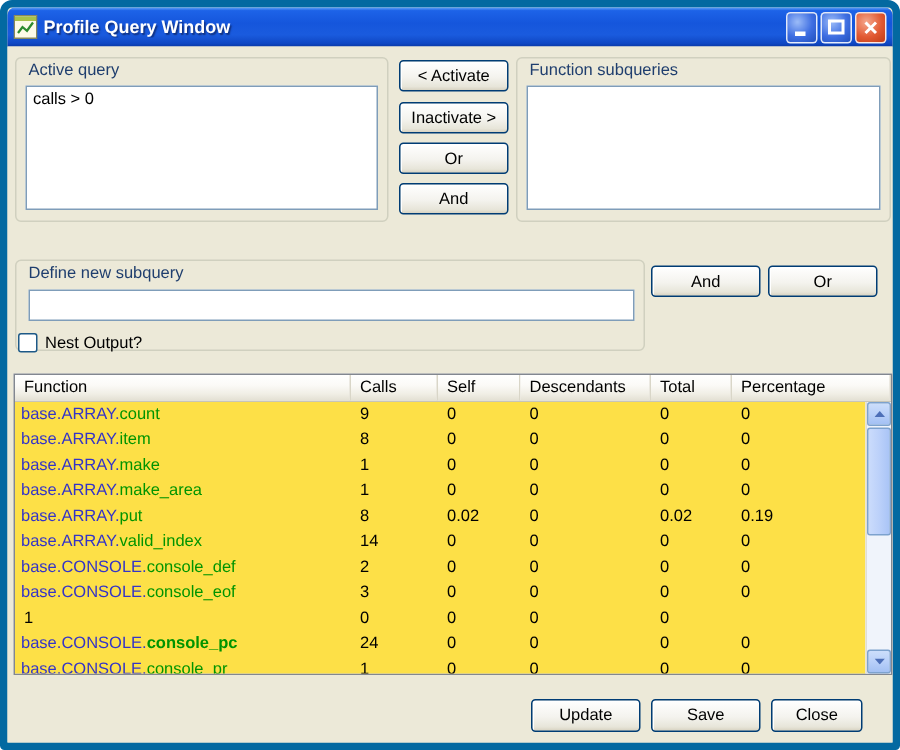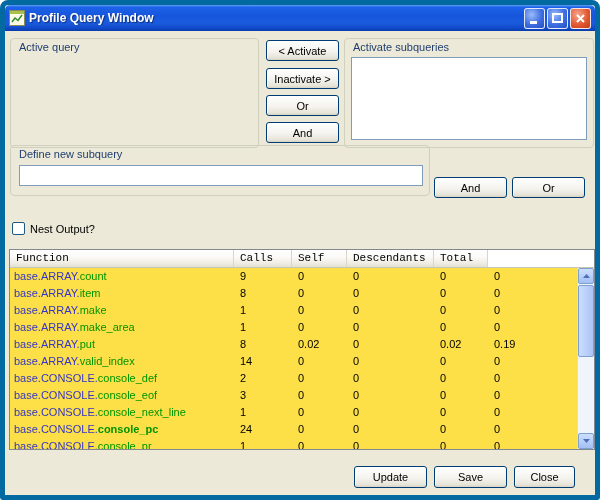--- a/index.html
+++ b/index.html
@@ -28,21 +28,21 @@
     background:linear-gradient(180deg,#FFFFFF 0%,#F4F3EE 55%,#E7E5D9 88%,#D8D3C2 100%);
     border:1px solid #003C74;border-radius:3px;cursor:pointer;padding:0;
     font-family:"Liberation Sans",sans-serif;box-shadow:inset 1px 1px 0 #fff;}
   .textbox{position:absolute;height:21px;border:1px solid #7F9DB9;background:#fff;
     font-size:11px;padding:2px 4px;font-family:"Liberation Sans",sans-serif;}
   .cb{position:absolute;width:13px;height:13px;background:#fff;border:1px solid #1D5987;border-radius:2px;}
   .cb-label{position:absolute;font-size:11px;color:#000;white-space:nowrap;}
   .table{position:absolute;left:4px;top:218px;width:586px;height:201px;background:#fff;
     border:1px solid #828790;}
   .thead{position:absolute;left:0;right:0;top:0;height:18px;display:grid;
-    grid-template-columns:224px 58px 55px 87px 54px 1fr;border-bottom:1px solid #C7C5B8;font-family:Liberation Mono, monospace;}
+    grid-template-columns:224px 58px 55px 87px 54px 1fr;border-bottom:1px solid #C7C5B8;}
   .th{background:linear-gradient(180deg,#FFFFFF 0%,#FBFAF7 40%,#F0EEE5 75%,#E3E0D3 100%);
     border-right:1px solid #D9D6C8;font-size:11px;line-height:17px;padding-left:6px;
     white-space:nowrap;overflow:hidden;cursor:pointer;color:#000;}
   .tbody{position:absolute;left:0;right:17px;top:18px;bottom:0;overflow:hidden;background:#fde047;}
   .tr{display:grid;grid-template-columns:224px 58px 55px 87px 54px 1fr;height:17px;}
   .td{font-size:11px;line-height:17px;padding-left:6px;white-space:nowrap;overflow:hidden;color:#000;}
   .td-fn{padding-left:4px;}
   .sbar{position:absolute;top:18px;right:0;bottom:0;width:17px;background:#F0F4FB;
     border-left:1px solid #DFDED6;}
   .sb-btn{position:absolute;left:0;width:16px;height:16px;margin:0;padding:0;
@@ -81,49 +81,53 @@
             <path d="M3 3 L10 10 M10 3 L3 10" stroke="#fff" stroke-width="2"></path>
           </svg>
       </button>
     </span>
   </div>
 
   <div class="client">
 
     <div class="grp" style="left:5px;top:7px;width:249px;height:110px">
       <span class="grp-label">Active query</span>
+      <div class="listbox">
+          <div class="list-item">calls &gt; 0</div>
+        </div>
     </div>
 
     <button class="xp-btn" style="left:261px;top:9px;width:73px">&lt; Activate</button>
     <button class="xp-btn" style="left:261px;top:37px;width:73px">Inactivate &gt;</button>
     <button class="xp-btn" style="left:261px;top:64px;width:73px">Or</button>
     <button class="xp-btn" style="left:261px;top:91px;width:73px">And</button>
 
     <div class="grp" style="left:339px;top:7px;width:250px;height:110px">
-      <span class="grp-label">Activate subqueries</span>
+      <span class="grp-label">Function subqueries</span>
       <div class="listbox"></div>
     </div>
 
-    <div class="grp" style="left:5px;top:114px;width:420px;height:51px">
+    <div class="grp" style="left:5px;top:142px;width:420px;height:61px">
       <span class="grp-label">Define new subquery</span>
       <input class="textbox" style="left: 8px; top: 19px; width: 404px;" value="">
     </div>
     <button class="xp-btn" style="left:429px;top:146px;width:73px">And</button>
     <button class="xp-btn" style="left:507px;top:146px;width:73px">Or</button>
 
     <span class="cb" style="left:7px;top:191px"></span>
     <span class="cb-label" style="left:25px;top:192px">Nest Output?</span>
 
     <div class="table">
       <div class="thead">
         <div class="th">Function</div>
         <div class="th">Calls</div>
         <div class="th">Self</div>
         <div class="th">Descendants</div>
         <div class="th">Total</div>
+        <div class="th">Percentage</div>
       </div>
       <div class="tbody">
           <div class="tr">
             <div class="td td-fn"><span style="color: rgb(52, 52, 200);">base</span><span style="color: rgb(52, 52, 200);">.</span><span style="color: rgb(52, 52, 200);">ARRAY</span><span style="color: rgb(52, 52, 200);">.</span><span style="color: rgb(0, 148, 0);">count</span></div>
             <div class="td">9</div>
             <div class="td">0</div>
             <div class="td">0</div>
             <div class="td">0</div>
             <div class="td">0</div>
           </div>
@@ -177,21 +181,20 @@
           </div>
           <div class="tr">
             <div class="td td-fn"><span style="color: rgb(52, 52, 200);">base</span><span style="color: rgb(52, 52, 200);">.</span><span style="color: rgb(52, 52, 200);">CONSOLE</span><span style="color: rgb(52, 52, 200);">.</span><span style="color: rgb(0, 148, 0);">console_eof</span></div>
             <div class="td">3</div>
             <div class="td">0</div>
             <div class="td">0</div>
             <div class="td">0</div>
             <div class="td">0</div>
           </div>
           <div class="tr">
-            <div class="td td-fn"><span style="color: rgb(52, 52, 200);">base</span><span style="color: rgb(52, 52, 200);">.</span><span style="color: rgb(52, 52, 200);">CONSOLE</span><span style="color: rgb(52, 52, 200);">.</span><span style="color: rgb(0, 148, 0);">console_next_line</span></div>
             <div class="td">1</div>
             <div class="td">0</div>
             <div class="td">0</div>
             <div class="td">0</div>
             <div class="td">0</div>
           </div>
           <div class="tr">
             <div class="td td-fn"><span style="color: rgb(52, 52, 200);">base</span><span style="color: rgb(52, 52, 200);">.</span><span style="color: rgb(52, 52, 200);">CONSOLE</span><span style="color: rgb(52, 52, 200);">.</span><span style="color: rgb(0, 148, 0); font-weight: bold;">console_pc</span></div>
             <div class="td">24</div>
             <div class="td">0</div>

